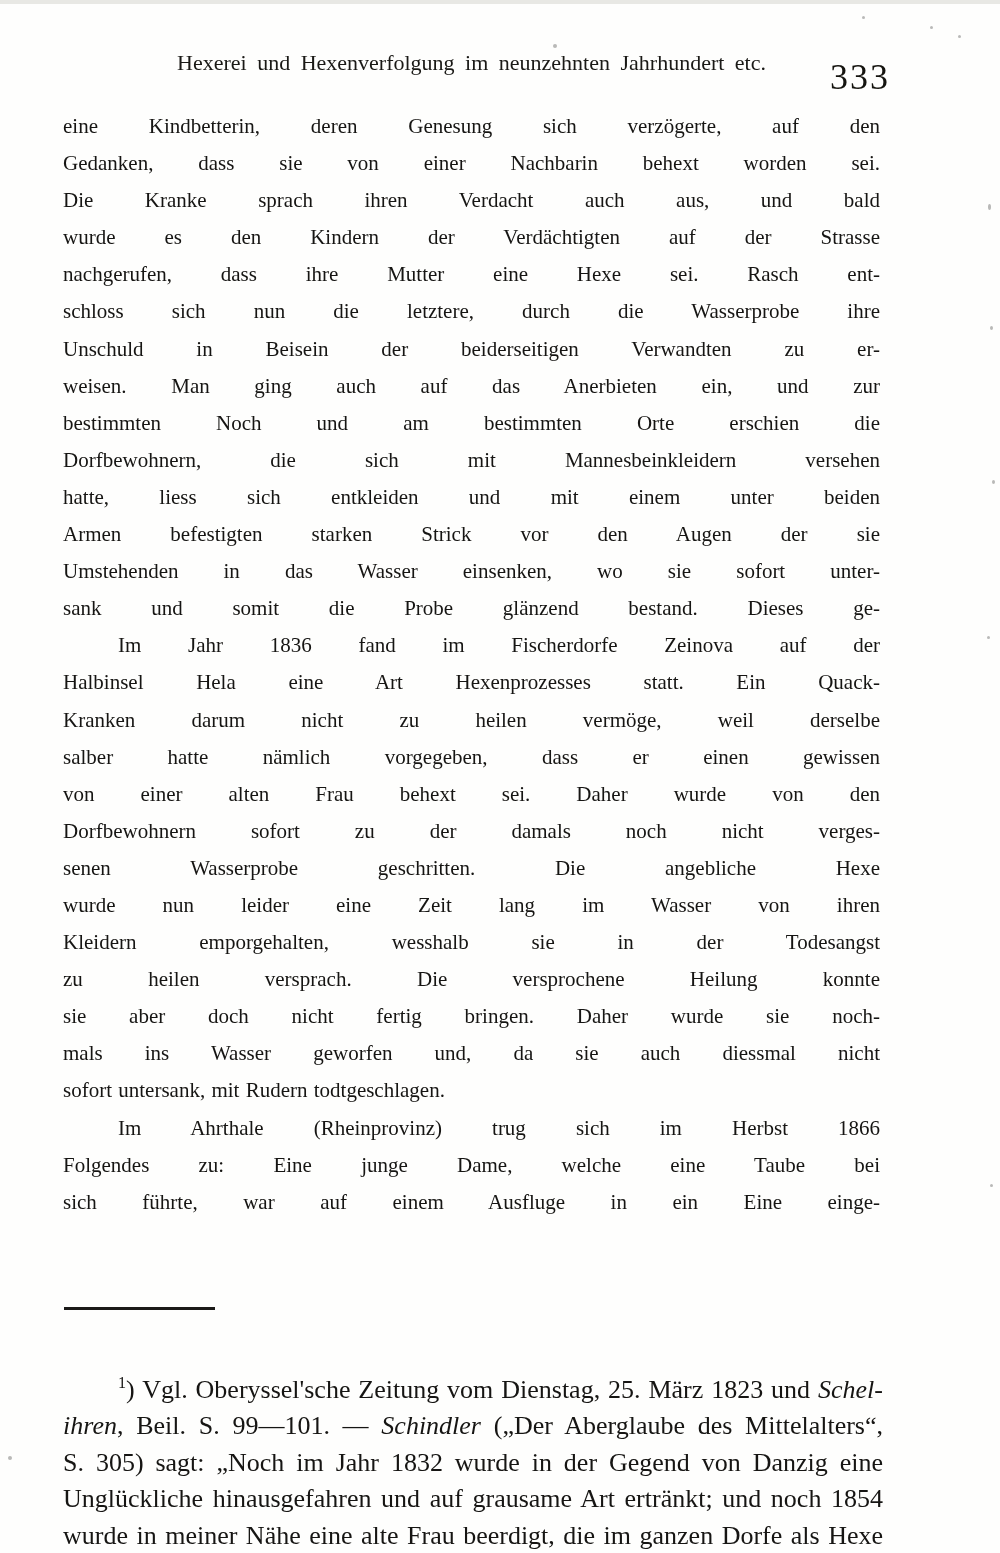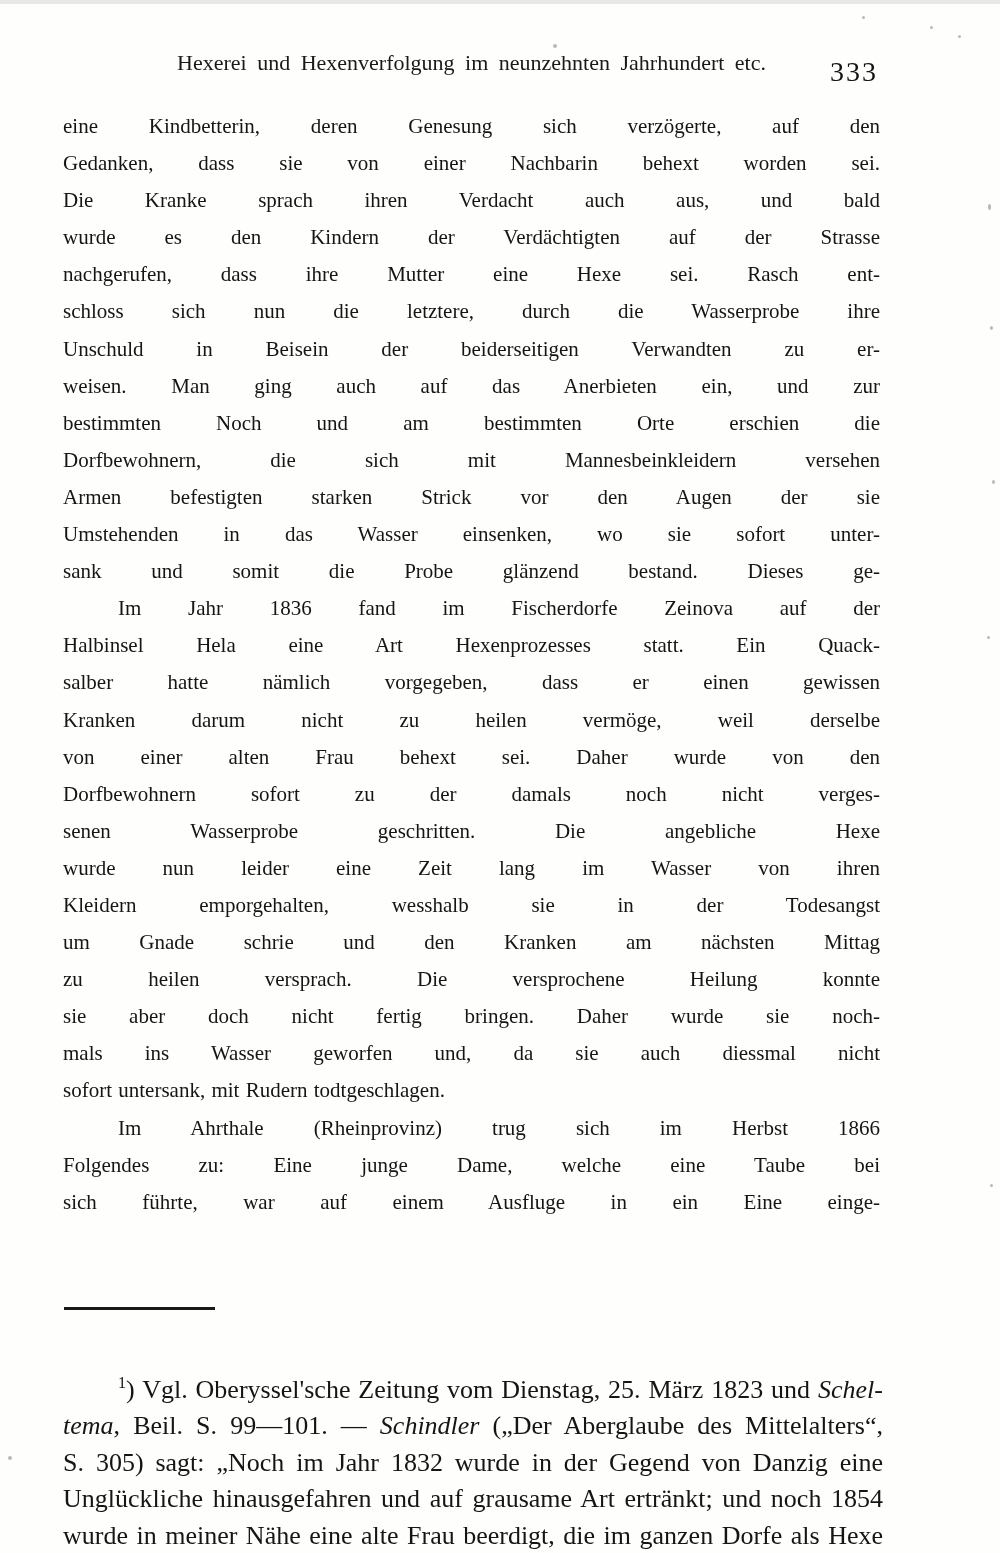--- a/index.html
+++ b/index.html
@@ -12,21 +12,21 @@
     overflow:hidden;
     margin:4px auto;
   }
   .header-title{
     position:absolute;top:46px;left:63px;width:817px;
     text-align:center;font-size:22px;word-spacing:5px;
     color:#1a1916;white-space:nowrap;
   }
   .page-num{
     position:absolute;top:52px;left:830px;width:50px;
-    font-size:28px;letter-spacing:2px;text-align:left;color:#15140f;
+    font-size:36px;letter-spacing:2px;text-align:left;color:#15140f;
   }
   .body-text{
     position:absolute;top:104px;left:63px;width:817px;
     font-size:21px;line-height:37.1px;
   }
   .footnote-rule{
     position:absolute;top:1303px;left:64px;width:151px;height:3px;
     background:#1b1a18;
   }
   .footnote-text{
@@ -60,47 +60,47 @@
       <div class="line"><span>eine Kindbetterin, deren Genesung sich verzögerte, auf den</span></div>
       <div class="line"><span>Gedanken, dass sie von einer Nachbarin behext worden sei.</span></div>
       <div class="line"><span>Die Kranke sprach ihren Verdacht auch aus, und bald</span></div>
       <div class="line"><span>wurde es den Kindern der Verdächtigten auf der Strasse</span></div>
       <div class="line"><span>nachgerufen, dass ihre Mutter eine Hexe sei. Rasch ent-</span></div>
       <div class="line"><span>schloss sich nun die letztere, durch die Wasserprobe ihre</span></div>
       <div class="line"><span>Unschuld in Beisein der beiderseitigen Verwandten zu er-</span></div>
       <div class="line"><span>weisen. Man ging auch auf das Anerbieten ein, und zur</span></div>
       <div class="line"><span>bestimmten Noch und am bestimmten Orte erschien die</span></div>
       <div class="line"><span>Dorfbewohnern, die sich mit Mannesbeinkleidern versehen</span></div>
+      <div class="line"><span>hatte, liess sich entkleiden und mit einem unter beiden</span></div>
       <div class="line"><span>Armen befestigten starken Strick vor den Augen der sie</span></div>
       <div class="line"><span>Umstehenden in das Wasser einsenken, wo sie sofort unter-</span></div>
       <div class="line"><span>sank und somit die Probe glänzend bestand. Dieses ge-</span></div>
       <div class="line indent"><span>Im Jahr 1836 fand im Fischerdorfe Zeinova auf der</span></div>
       <div class="line"><span>Halbinsel Hela eine Art Hexenprozesses statt. Ein Quack-</span></div>
+      <div class="line"><span>Kranken darum nicht zu heilen vermöge, weil derselbe</span></div>
       <div class="line"><span>salber hatte nämlich vorgegeben, dass er einen gewissen</span></div>
-      <div class="line"><span>Kranken darum nicht zu heilen vermöge, weil derselbe</span></div>
       <div class="line"><span>von einer alten Frau behext sei. Daher wurde von den</span></div>
       <div class="line"><span>Dorfbewohnern sofort zu der damals noch nicht verges-</span></div>
       <div class="line"><span>senen Wasserprobe geschritten. Die angebliche Hexe</span></div>
       <div class="line"><span>wurde nun leider eine Zeit lang im Wasser von ihren</span></div>
       <div class="line"><span>Kleidern emporgehalten, wesshalb sie in der Todesangst</span></div>
-      <div class="line"><span>um Gnade schrie und den Kranken am nächsten Mittag</span></div>
       <div class="line"><span>zu heilen versprach. Die versprochene Heilung konnte</span></div>
       <div class="line"><span>sie aber doch nicht fertig bringen. Daher wurde sie noch-</span></div>
       <div class="line"><span>mals ins Wasser geworfen und, da sie auch diessmal nicht</span></div>
       <div class="line nojust"><span>sofort untersank, mit Rudern todtgeschlagen.</span></div>
       <div class="line indent"><span>Im Ahrthale (Rheinprovinz) trug sich im Herbst 1866</span></div>
       <div class="line"><span>Folgendes zu: Eine junge Dame, welche eine Taube bei</span></div>
       <div class="line"><span>sich führte, war auf einem Ausfluge in ein Eine einge-</span></div>
     </div>
 
   <div class="footnote-rule"></div>
 
   <div class="footnote-text">
       <div class="line indent"><span class="sup">1</span><span>) Vgl. Oberyssel'sche Zeitung vom Dienstag, 25. März 1823 und </span><span class="it">Schel-</span></div>
-      <div class="line"><span class="it">tema</span><span>, Beil. S. 99—101. — </span><span class="it">Schindler</span><span> („Der Aberglaube des Mittelalters“,</span></div>
+      <div class="line"><span class="it">ihren</span><span>, Beil. S. 99—101. — </span><span class="it">Schindler</span><span> („Der Aberglaube des Mittelalters“,</span></div>
       <div class="line"><span>S. 305) sagt: „Noch im Jahr 1832 wurde in der Gegend von Danzig eine</span></div>
       <div class="line"><span>Unglückliche hinausgefahren und auf grausame Art ertränkt; und noch 1854</span></div>
       <div class="line"><span>wurde in meiner Nähe eine alte Frau beerdigt, die im ganzen Dorfe als Hexe</span></div>
       <div class="line nojust"><span>galt, und </span><span class="sp">der man desshalb die Leichenbegleitung versagte.“</span></div>
     </div>
 
   <div class="speck" style="left:553px;top:40px;width:4px;height:4px;"></div>
   <div class="speck" style="left:862px;top:12px;width:3px;height:3px;"></div>
   <div class="speck" style="left:930px;top:22px;width:3px;height:3px;"></div>
   <div class="speck" style="left:958px;top:31px;width:3px;height:3px;"></div>

